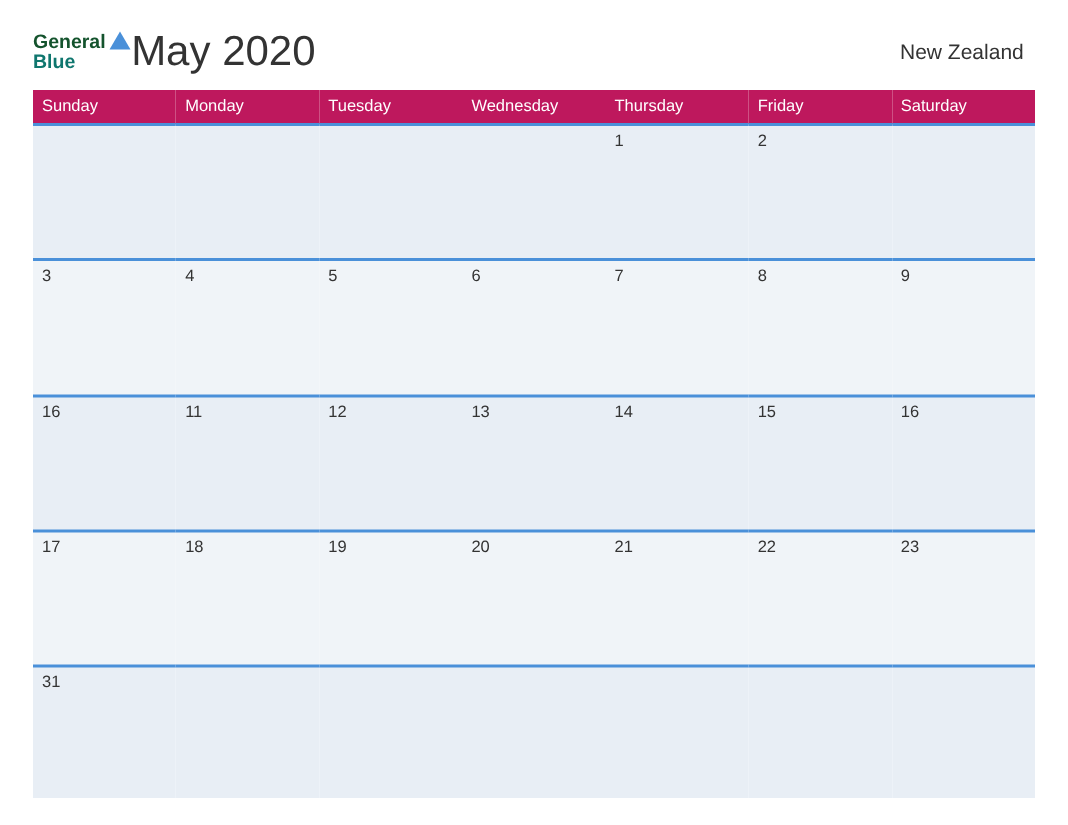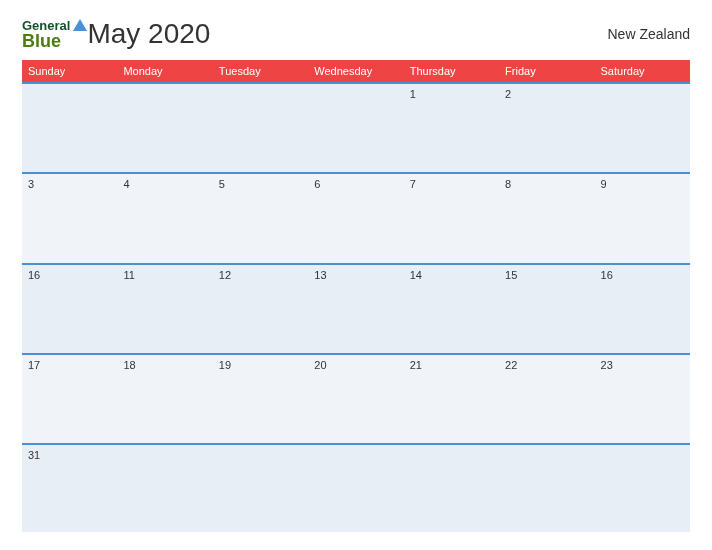--- a/index.html
+++ b/index.html
@@ -35,48 +35,47 @@
     .logo-triangle {
       width: 0;
       height: 0;
       border-left: 7px solid transparent;
       border-right: 7px solid transparent;
       border-bottom: 12px solid #4a90d9;
       margin-left: 3px;
       margin-bottom: 1px;
     }
     .logo-blue {
-      font-size: 18px;
+      font-size: 13px;
       font-weight: bold;
-      color: #4d7c0f;
+      color: #0f766e;
     }
 
     .calendar-title {
       font-size: 28px;
       font-weight: 400;
       color: #333;
       text-align: left;
       flex: 1;
     }
 
     .country-label {
       font-size: 14px;
       color: #333;
-      text-align: right;
       min-width: 90px;
     }
 
     .calendar {
       width: 100%;
       border-collapse: collapse;
       flex: 1;
     }
 
     .calendar thead tr {
-      background-color: #ef4444;
+      background-color: #be185d;
     }
 
     .calendar thead th {
       color: #fff;
       font-size: 11px;
       font-weight: normal;
       padding: 5px 6px;
       text-align: left;
       border: none;
     }

